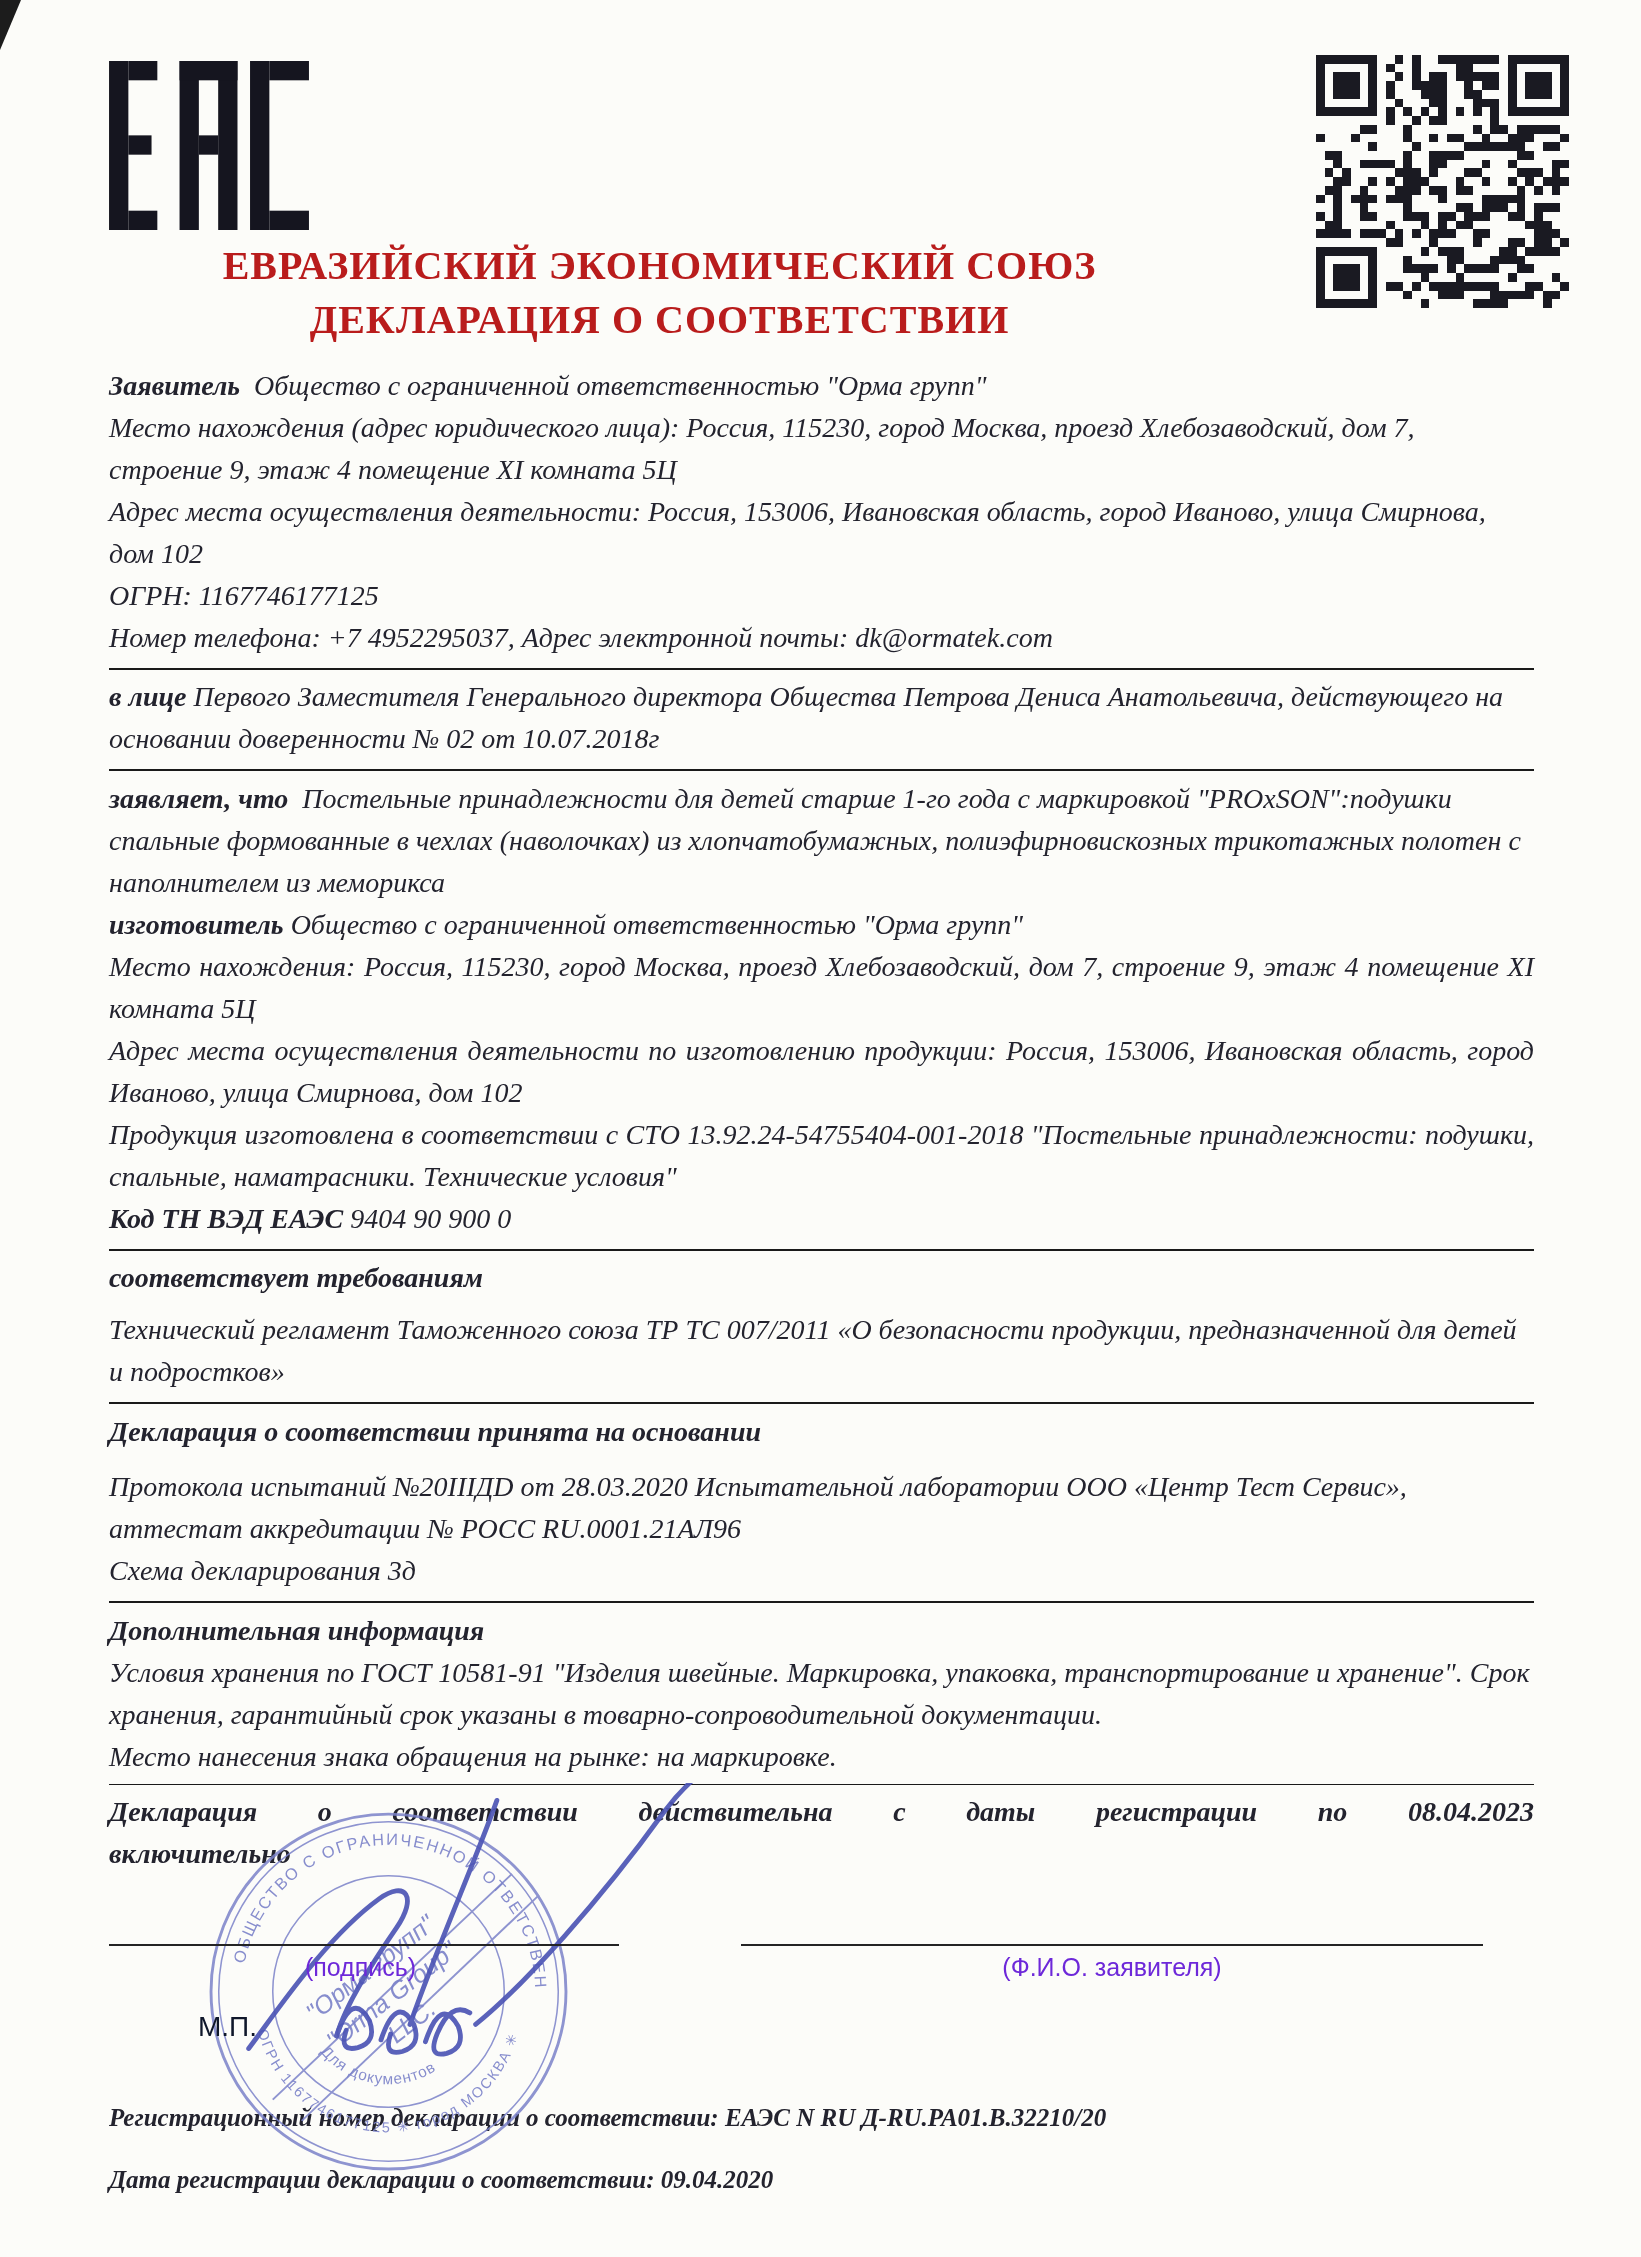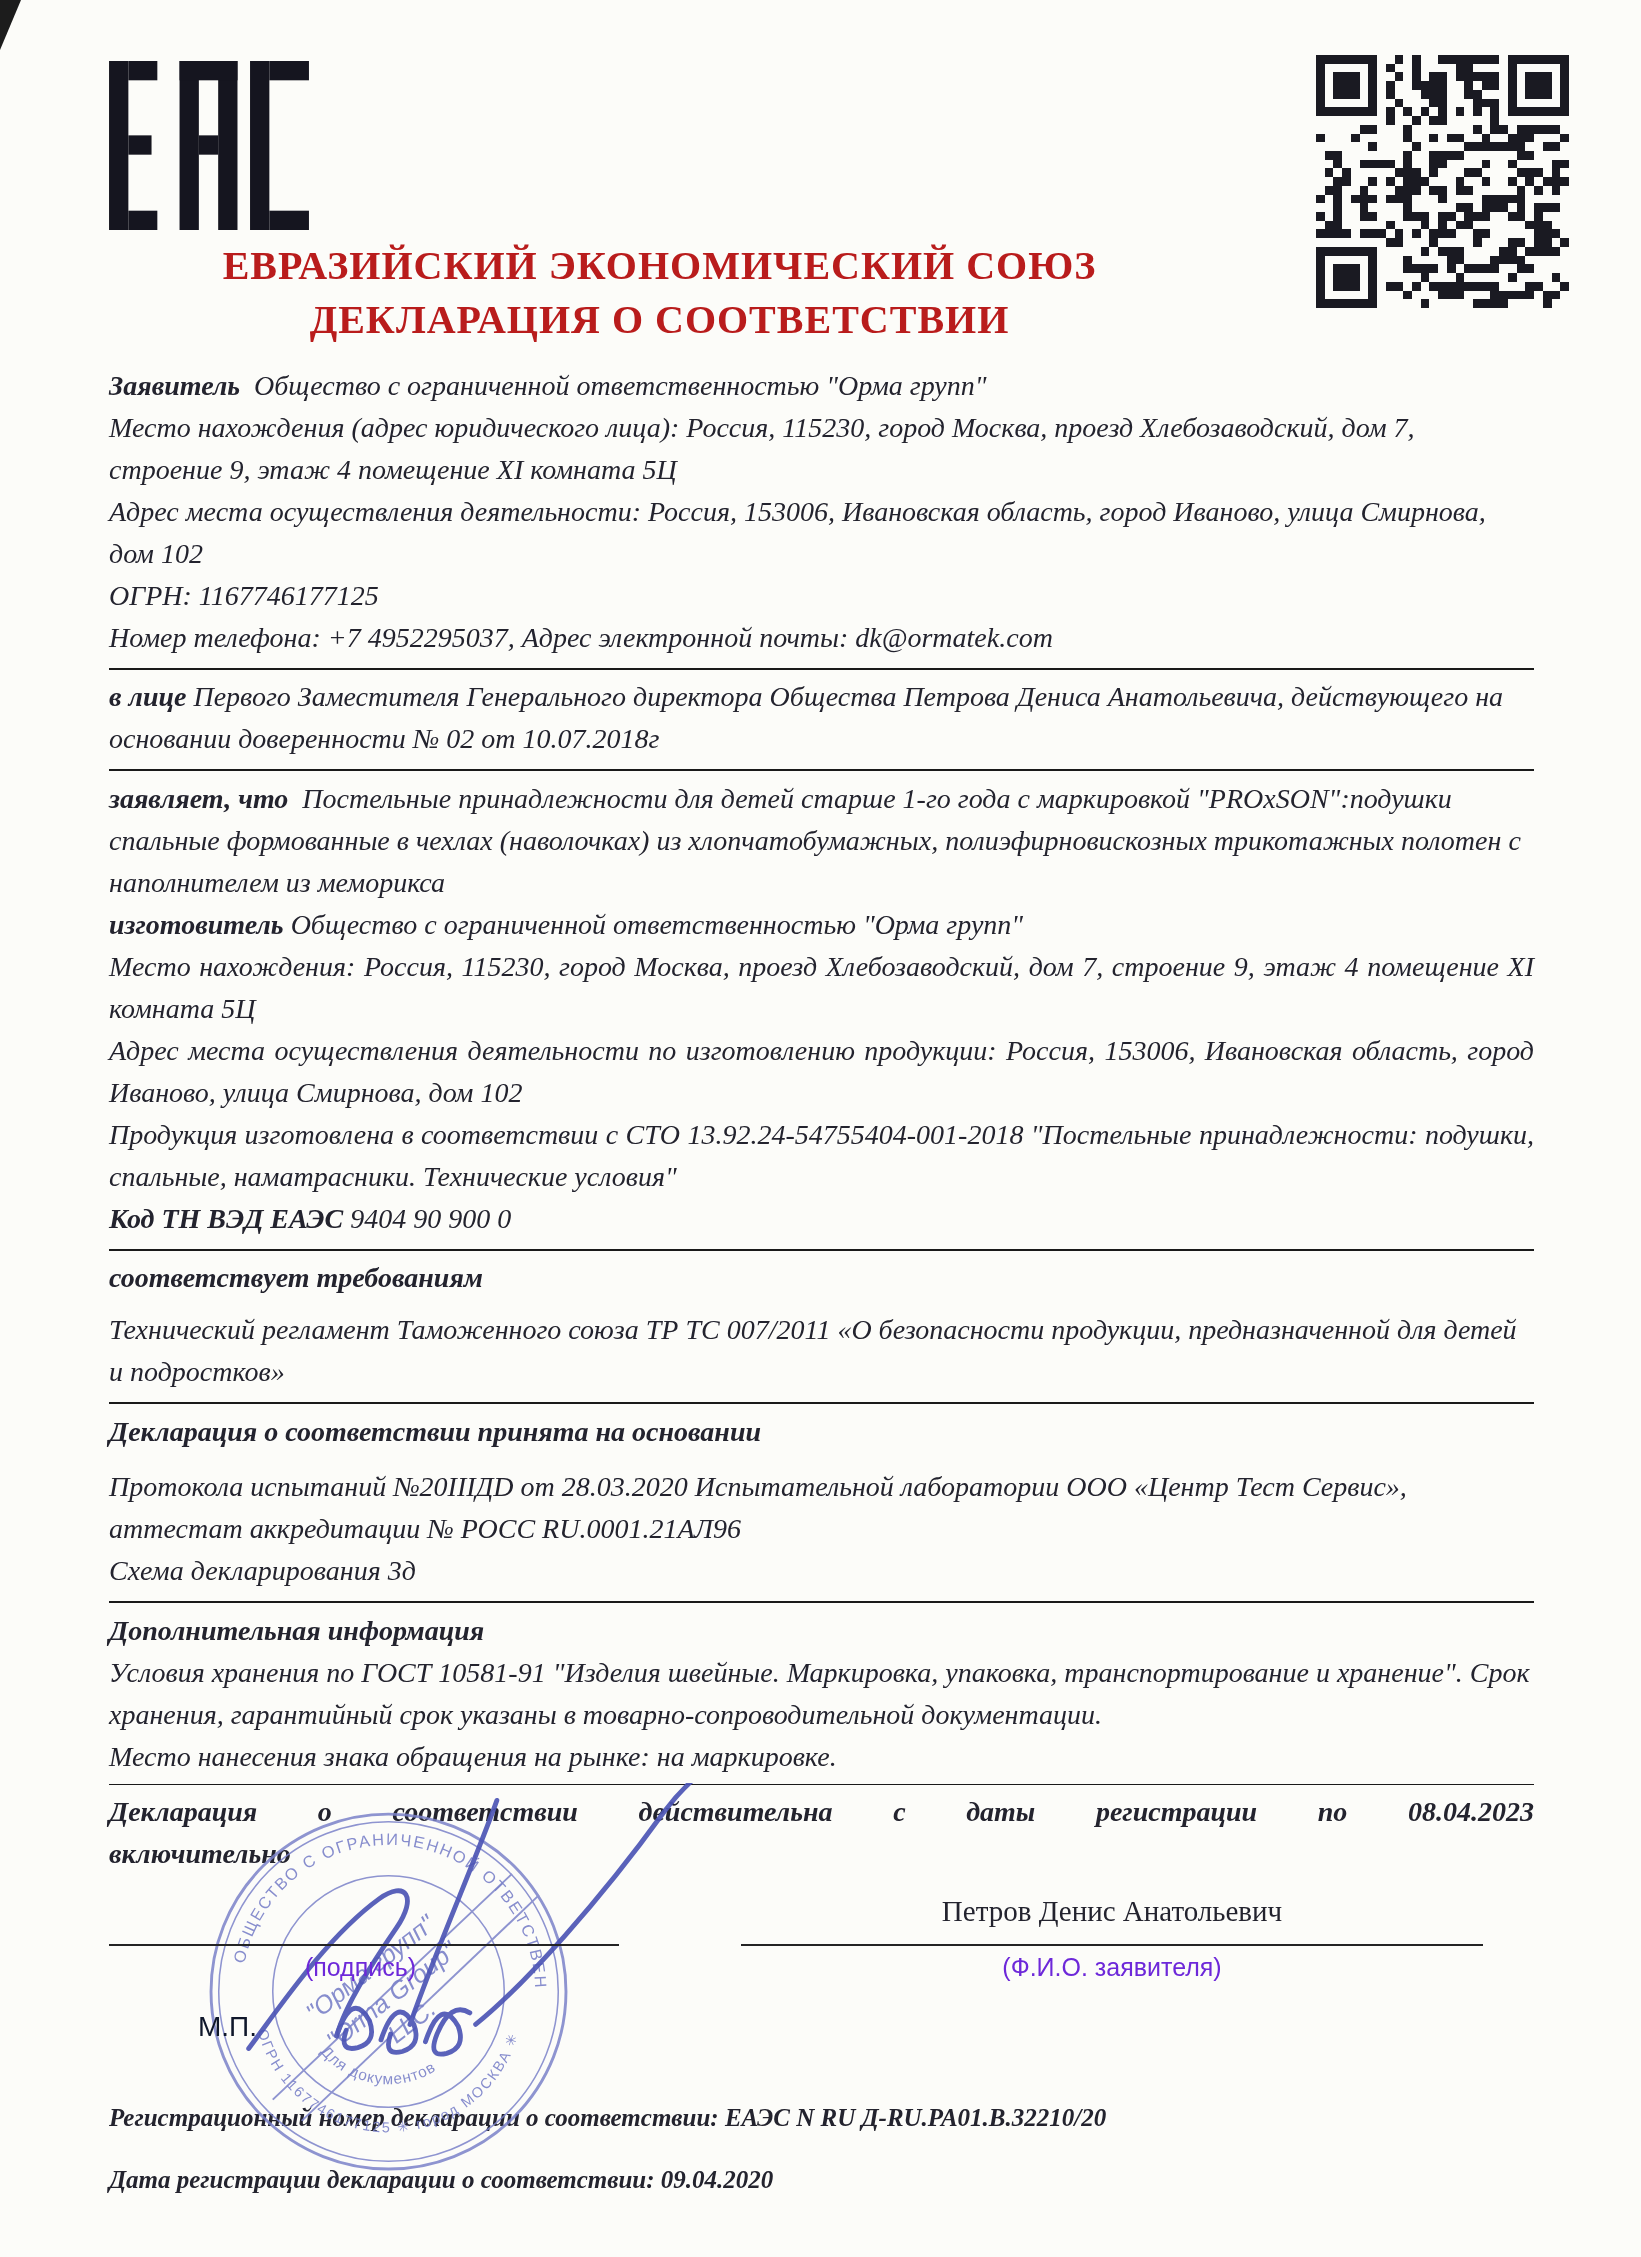--- a/index.html
+++ b/index.html
@@ -466,21 +466,20 @@
         <g stroke="#4d55b5" stroke-width="5" fill="none" stroke-linecap="round" opacity="0.92">
           <path d="M 155 275 C 185 235 235 160 290 120 C 318 100 330 118 308 150 C 282 188 255 230 246 262"></path>
           <path d="M 246 262 q 16 -48 34 -16 q 8 22 -12 28 q -20 5 -12 -18"></path>
           <path d="M 292 266 q 16 -48 34 -16 q 8 22 -12 28 q -20 5 -12 -18"></path>
           <path d="M 338 268 q 16 -48 34 -16 q 8 22 -12 28 q -20 5 -10 -20 q 14 -34 34 -22"></path>
           <path d="M 390 250 C 440 210 520 120 585 30 C 600 10 612 -2 628 -14"></path>
           <path d="M 412 18 C 390 80 350 170 322 250"></path>
         </g>
       </svg>
 
-      <div class="fio-name">Петров Денис Анатольевич</div>
       <div class="sig-line left"></div>
       <div class="sig-line right"></div>
       <div class="caption left">(подпись)</div>
       <div class="caption right">(Ф.И.О. заявителя)</div>
       <div class="mp-mark">М.П.</div>
     </div>
 
     <div class="reg-lines">
       <p class="bold" style="margin-top:13.5px;">Регистрационный номер декларации о соответствии: ЕАЭС N RU Д-RU.РА01.В.32210/20</p>
       <p class="bold" style="margin-top:19.3px;">Дата регистрации декларации о соответствии: 09.04.2020</p>

